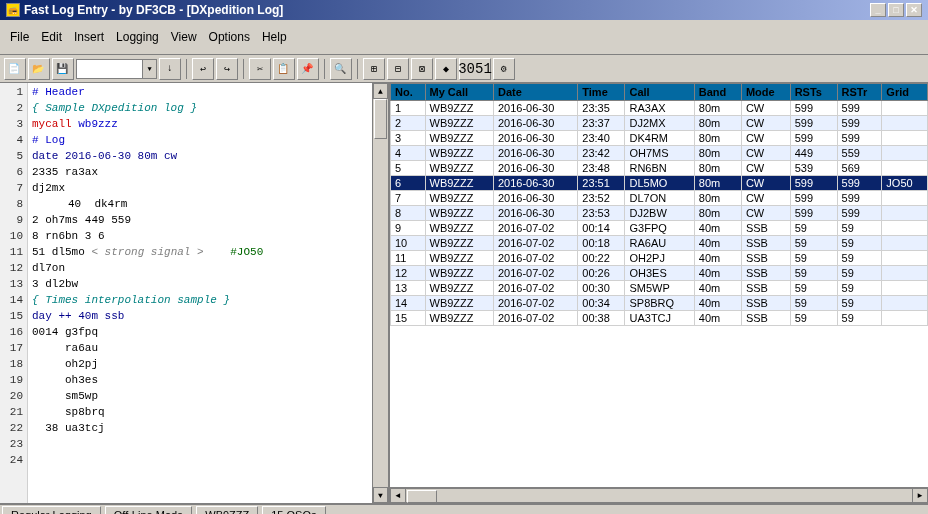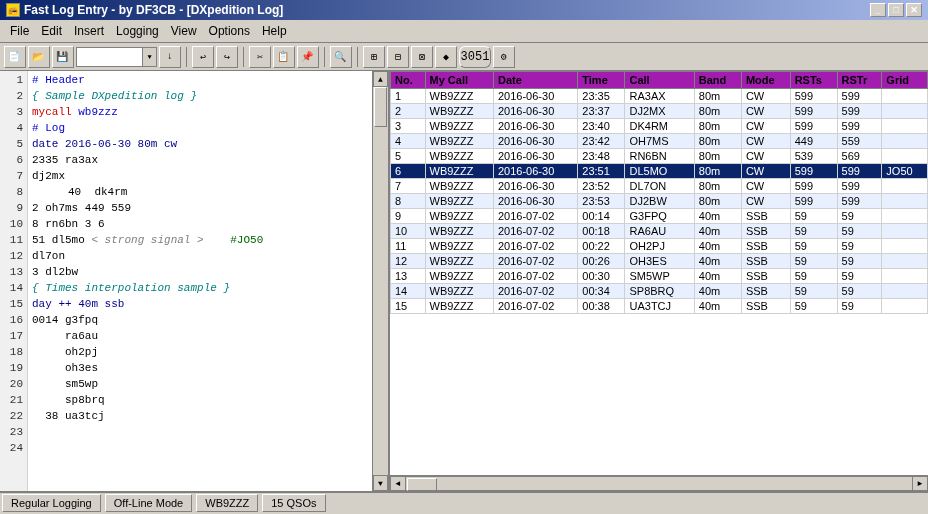--- a/index.html
+++ b/index.html
@@ -24,21 +24,21 @@
       width: 16px; height: 14px; background: #d4d0c8;
       border: 1px solid #888; border-top-color: #fff; border-left-color: #fff;
       font-size: 9px; display: flex; align-items: center; justify-content: center;
       cursor: pointer; font-family: Arial;
     }
 
     .menu-bar {
       background: #d4d0c8;
       display: flex;
       gap: 0;
-      padding: 2px 4px;
+      padding: 8px 4px;
       border-bottom: 1px solid #808080;
       font-family: Arial, sans-serif;
       font-size: 12px;
     }
     .menu-item {
       padding: 2px 6px;
       cursor: pointer;
     }
 
     .toolbar {
@@ -155,21 +155,21 @@
     }
 
     .log-table {
       width: 100%;
       border-collapse: collapse;
       font-family: Arial, sans-serif;
       font-size: 11px;
     }
 
     .log-table thead th {
-      background: #a21caf;
+      background: #0369a1;
       border: 1px solid #808080;
       padding: 2px 4px;
       text-align: left;
       font-weight: bold;
       white-space: nowrap;
       font-family: Arial;
       font-size: 11px;
     }
 
     .log-table tbody tr:nth-child(even) { background: #e8f0ff; }
@@ -270,21 +270,21 @@
   <div class="tb-btn">✂</div>
   <div class="tb-btn">📋</div>
   <div class="tb-btn">📌</div>
   <div class="tb-sep"></div>
   <div class="tb-btn">🔍</div>
   <div class="tb-sep"></div>
   <div class="tb-btn">⊞</div>
   <div class="tb-btn">⊟</div>
   <div class="tb-btn">⊠</div>
   <div class="tb-btn">◆</div>
-  <div class="tb-btn" style="width:32px;font-size:12px;border-radius:6px;">3051</div>
+  <div class="tb-btn" style="width:32px;font-size:14px;">3051</div>
   <div class="tb-btn">⚙</div>
 </div>
 
 <div class="main-content">
 
   <div class="editor-panel">
     <div class="editor-content">
       <div class="line-numbers" id="line-numbers">
           <div class="line-number">1</div>
           <div class="line-number">2</div>

